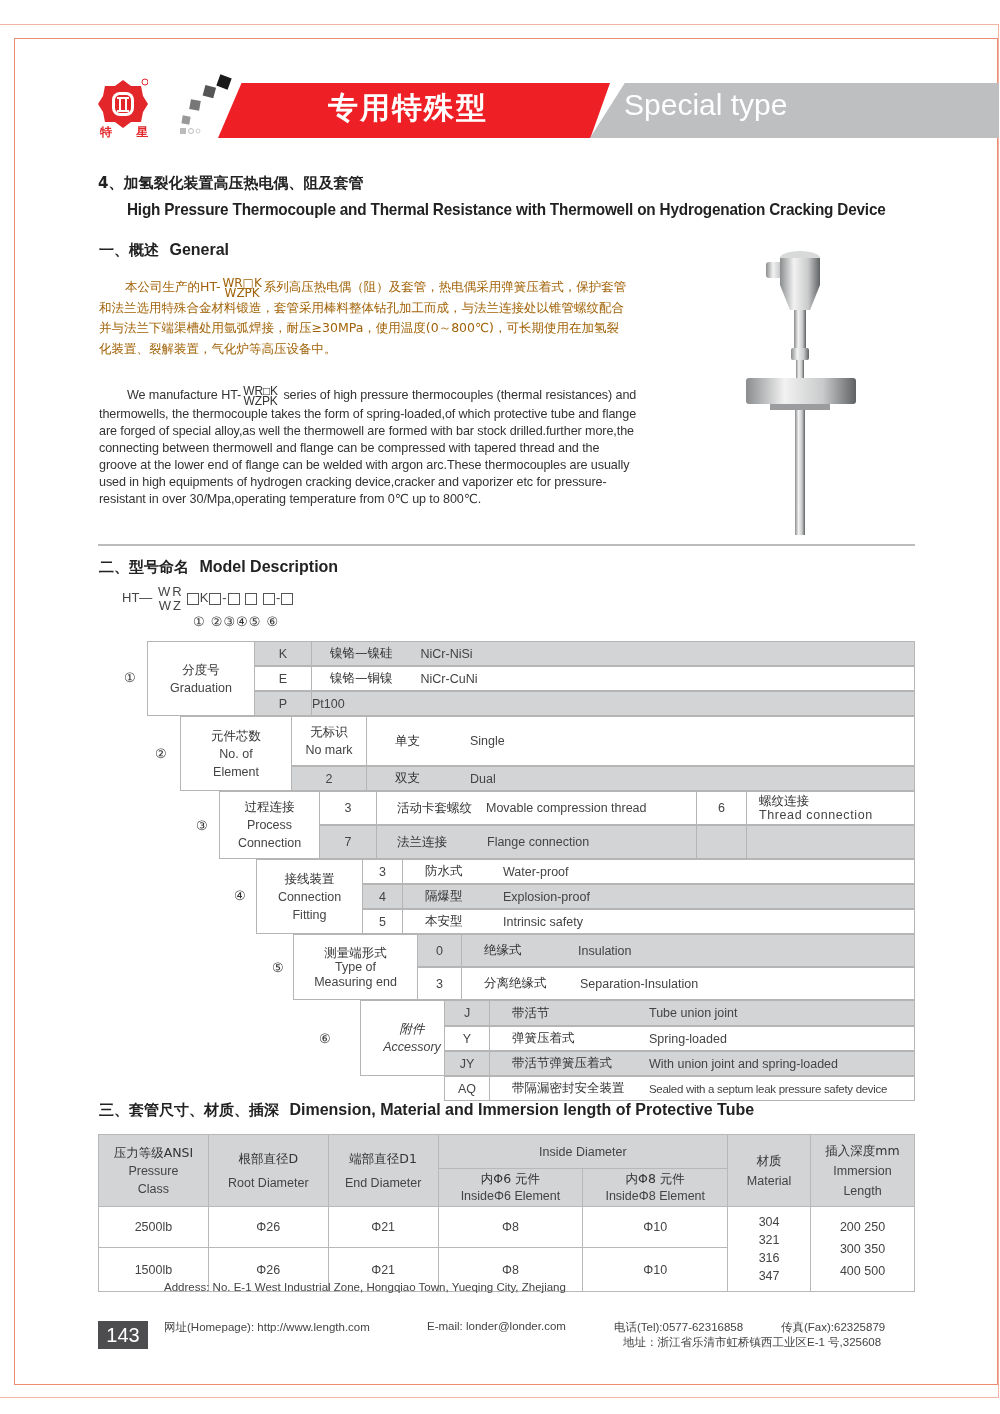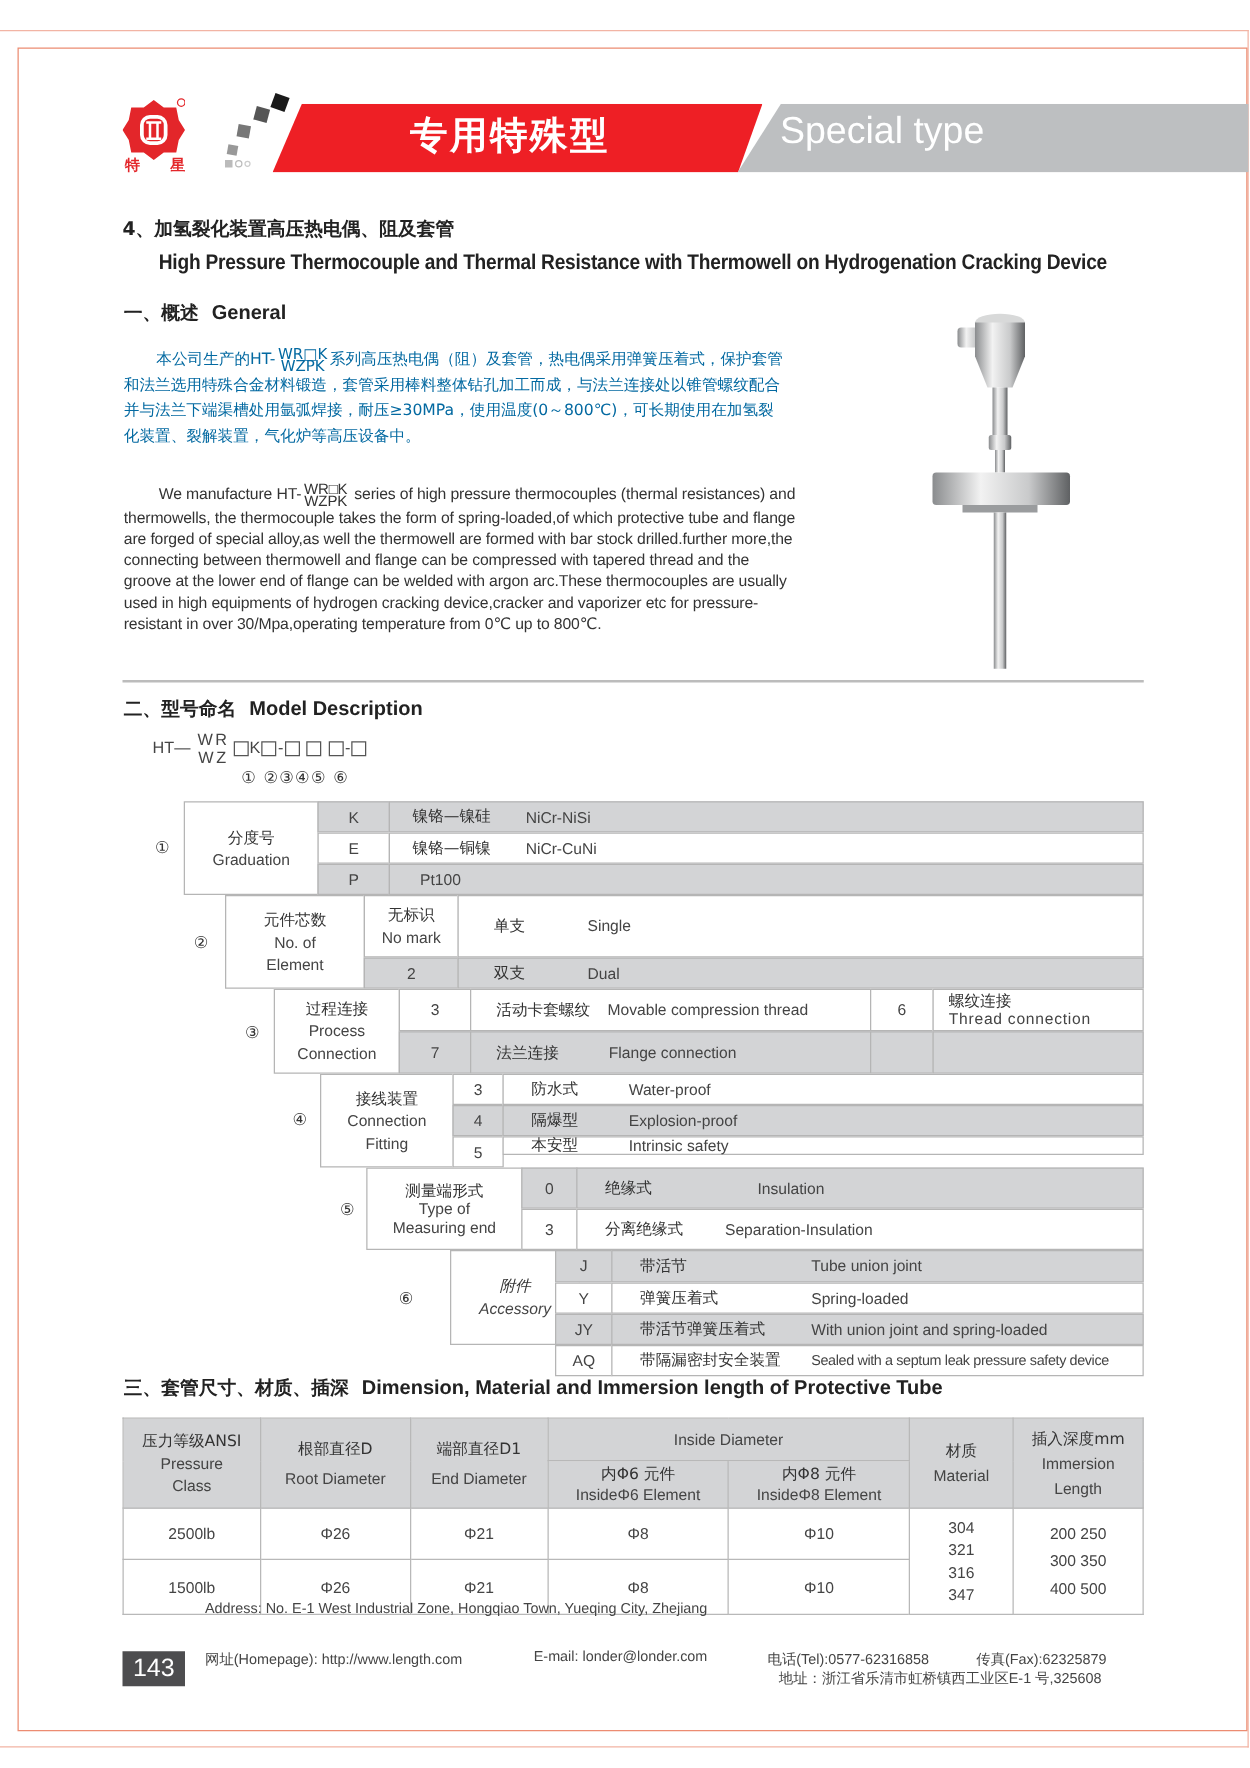--- a/index.html
+++ b/index.html
@@ -13,21 +13,21 @@
   .deco{left:178px;top:74px;width:60px;height:64px;}
   .banner-red{left:218px;top:83px;width:392px;height:55px;background:#ee1f25;clip-path:polygon(6% 0,100% 0,95% 100%,0 100%);}
   .banner-gray{left:590px;top:83px;width:409px;height:55px;background:#bdbfc1;clip-path:polygon(8.5% 0,100% 0,100% 100%,0 100%);}
   .banner-cn{left:328px;top:88px;font-size:30px;font-weight:bold;color:#fff;letter-spacing:2px;font-family:"DejaVu Sans",sans-serif;}
   .banner-en{left:624px;top:88px;font-size:30px;color:#fff;}
   
   .title-cn{left:98px;top:174px;font-size:15px;font-weight:bold;color:#222;font-family:"DejaVu Sans",sans-serif;}
   .title-en{left:127px;top:200px;font-size:17px;font-weight:bold;color:#222;transform:scaleX(0.9);transform-origin:left;letter-spacing:-0.2px;}
   .sec{font-size:15px;font-weight:bold;color:#222;font-family:"DejaVu Sans",sans-serif;}
   .sec .en{font-family:"Liberation Sans",sans-serif;font-size:16px;}
-  .para-cn{left:99px;top:277px;width:530px;font-size:12.5px;line-height:20.5px;color:#0369a1;font-family:"DejaVu Sans",sans-serif;}
+  .para-cn{left:99px;top:277px;width:530px;font-size:12.5px;line-height:20.5px;color:#a16207;font-family:"DejaVu Sans",sans-serif;}
   .para-en{left:99px;top:386px;width:540px;font-size:12.6px;line-height:17px;color:#333;letter-spacing:-0.1px;}
   .stack{display:inline-block;vertical-align:middle;line-height:10px;font-size:12px;text-align:center;margin:0 2px;}
   .stack span{display:block;}
   .product{left:740px;top:240px;width:130px;height:300px;}
   .sep{left:98px;top:544px;width:817px;height:2px;background:#bcbcbc;}
   
   .code{left:122px;top:585px;font-size:13px;color:#444;}
   .code .box{display:inline-block;width:10px;height:10px;border:1px solid #555;vertical-align:middle;margin:0 1px;}
   .circles{left:193px;top:614px;font-size:13px;color:#333;font-family:"DejaVu Serif",serif;letter-spacing:1px;}
   
@@ -130,21 +130,21 @@
 <div class="cell bd g" style="left:311px;top:641px;width:604px;height:25px;padding-left:18px;">
     <span class="cn">镍铬—镍硅</span>
     <span style="margin-left:28px;">NiCr-NiSi</span>
   </div>
 <div class="cell bd w ctr" style="left:254px;top:666px;width:58px;height:25px;">E</div>
 <div class="cell bd w" style="left:311px;top:666px;width:604px;height:25px;padding-left:18px;">
     <span class="cn">镍铬—铜镍</span>
     <span style="margin-left:28px;">NiCr-CuNi</span>
   </div>
 <div class="cell bd g ctr" style="left:254px;top:691px;width:58px;height:25px;">P</div>
-<div class="cell bd g" style="left:311px;top:691px;width:604px;height:25px;padding-left:24px;">Pt100</div>
+<div class="cell bd g" style="left:311px;top:691px;width:604px;height:25px;padding-left:0;">Pt100</div>
 
 <div class="num" style="left:155px;top:746px;">②</div>
 <div class="cell bd w lbl" style="left:180px;top:716px;width:112px;height:75px;">
   <span class="cn">元件芯数</span>
   <span style="width:60px;">No. of Element</span>
 </div>
 <div class="cell bd w lbl" style="left:291px;top:716px;width:76px;height:50px;">
   <span class="cn">无标识</span>
   <span>No mark</span>
 </div>
@@ -190,32 +190,32 @@
 <div class="cell bd w" style="left:402px;top:859px;width:513px;height:25px;padding-left:22px;">
     <span class="cn" style="width:78px;">防水式</span>
     <span>Water-proof</span>
   </div>
 <div class="cell bd g ctr" style="left:362px;top:884px;width:41px;height:25px;">4</div>
 <div class="cell bd g" style="left:402px;top:884px;width:513px;height:25px;padding-left:22px;">
     <span class="cn" style="width:78px;">隔爆型</span>
     <span>Explosion-proof</span>
   </div>
 <div class="cell bd w ctr" style="left:362px;top:909px;width:41px;height:25px;">5</div>
-<div class="cell bd w" style="left:402px;top:909px;width:513px;height:15px;padding-left:22px;">
+<div class="cell bd w" style="left:402px;top:909px;width:513px;height:25px;padding-left:22px;">
     <span class="cn" style="width:78px;">本安型</span>
     <span>Intrinsic safety</span>
   </div>
 
 <div class="num" style="left:272px;top:960px;">⑤</div>
 <div class="cell bd w lbl" style="left:293px;top:934px;width:125px;height:66px;line-height:15px;">
   <span class="cn">测量端形式</span>
   <span style="width:100px;">Type of Measuring end</span>
 </div>
 <div class="cell bd g ctr" style="left:417px;top:934px;width:45px;height:33px;">0</div>
-<div class="cell bd g" style="left:461px;top:934px;width:454px;height:33px;padding-left:22px;gap:28px;">
+<div class="cell bd g" style="left:461px;top:934px;width:454px;height:33px;padding-left:22px;">
     <span class="cn" style="width:94px;">绝缘式</span>
     <span>Insulation</span>
   </div>
 <div class="cell bd w ctr" style="left:417px;top:967px;width:45px;height:33px;">3</div>
 <div class="cell bd w" style="left:461px;top:967px;width:454px;height:33px;padding-left:22px;">
     <span class="cn" style="width:96px;">分离绝缘式</span>
     <span>Separation-Insulation</span>
   </div>
 
 <div class="num" style="left:319px;top:1031px;">⑥</div>

